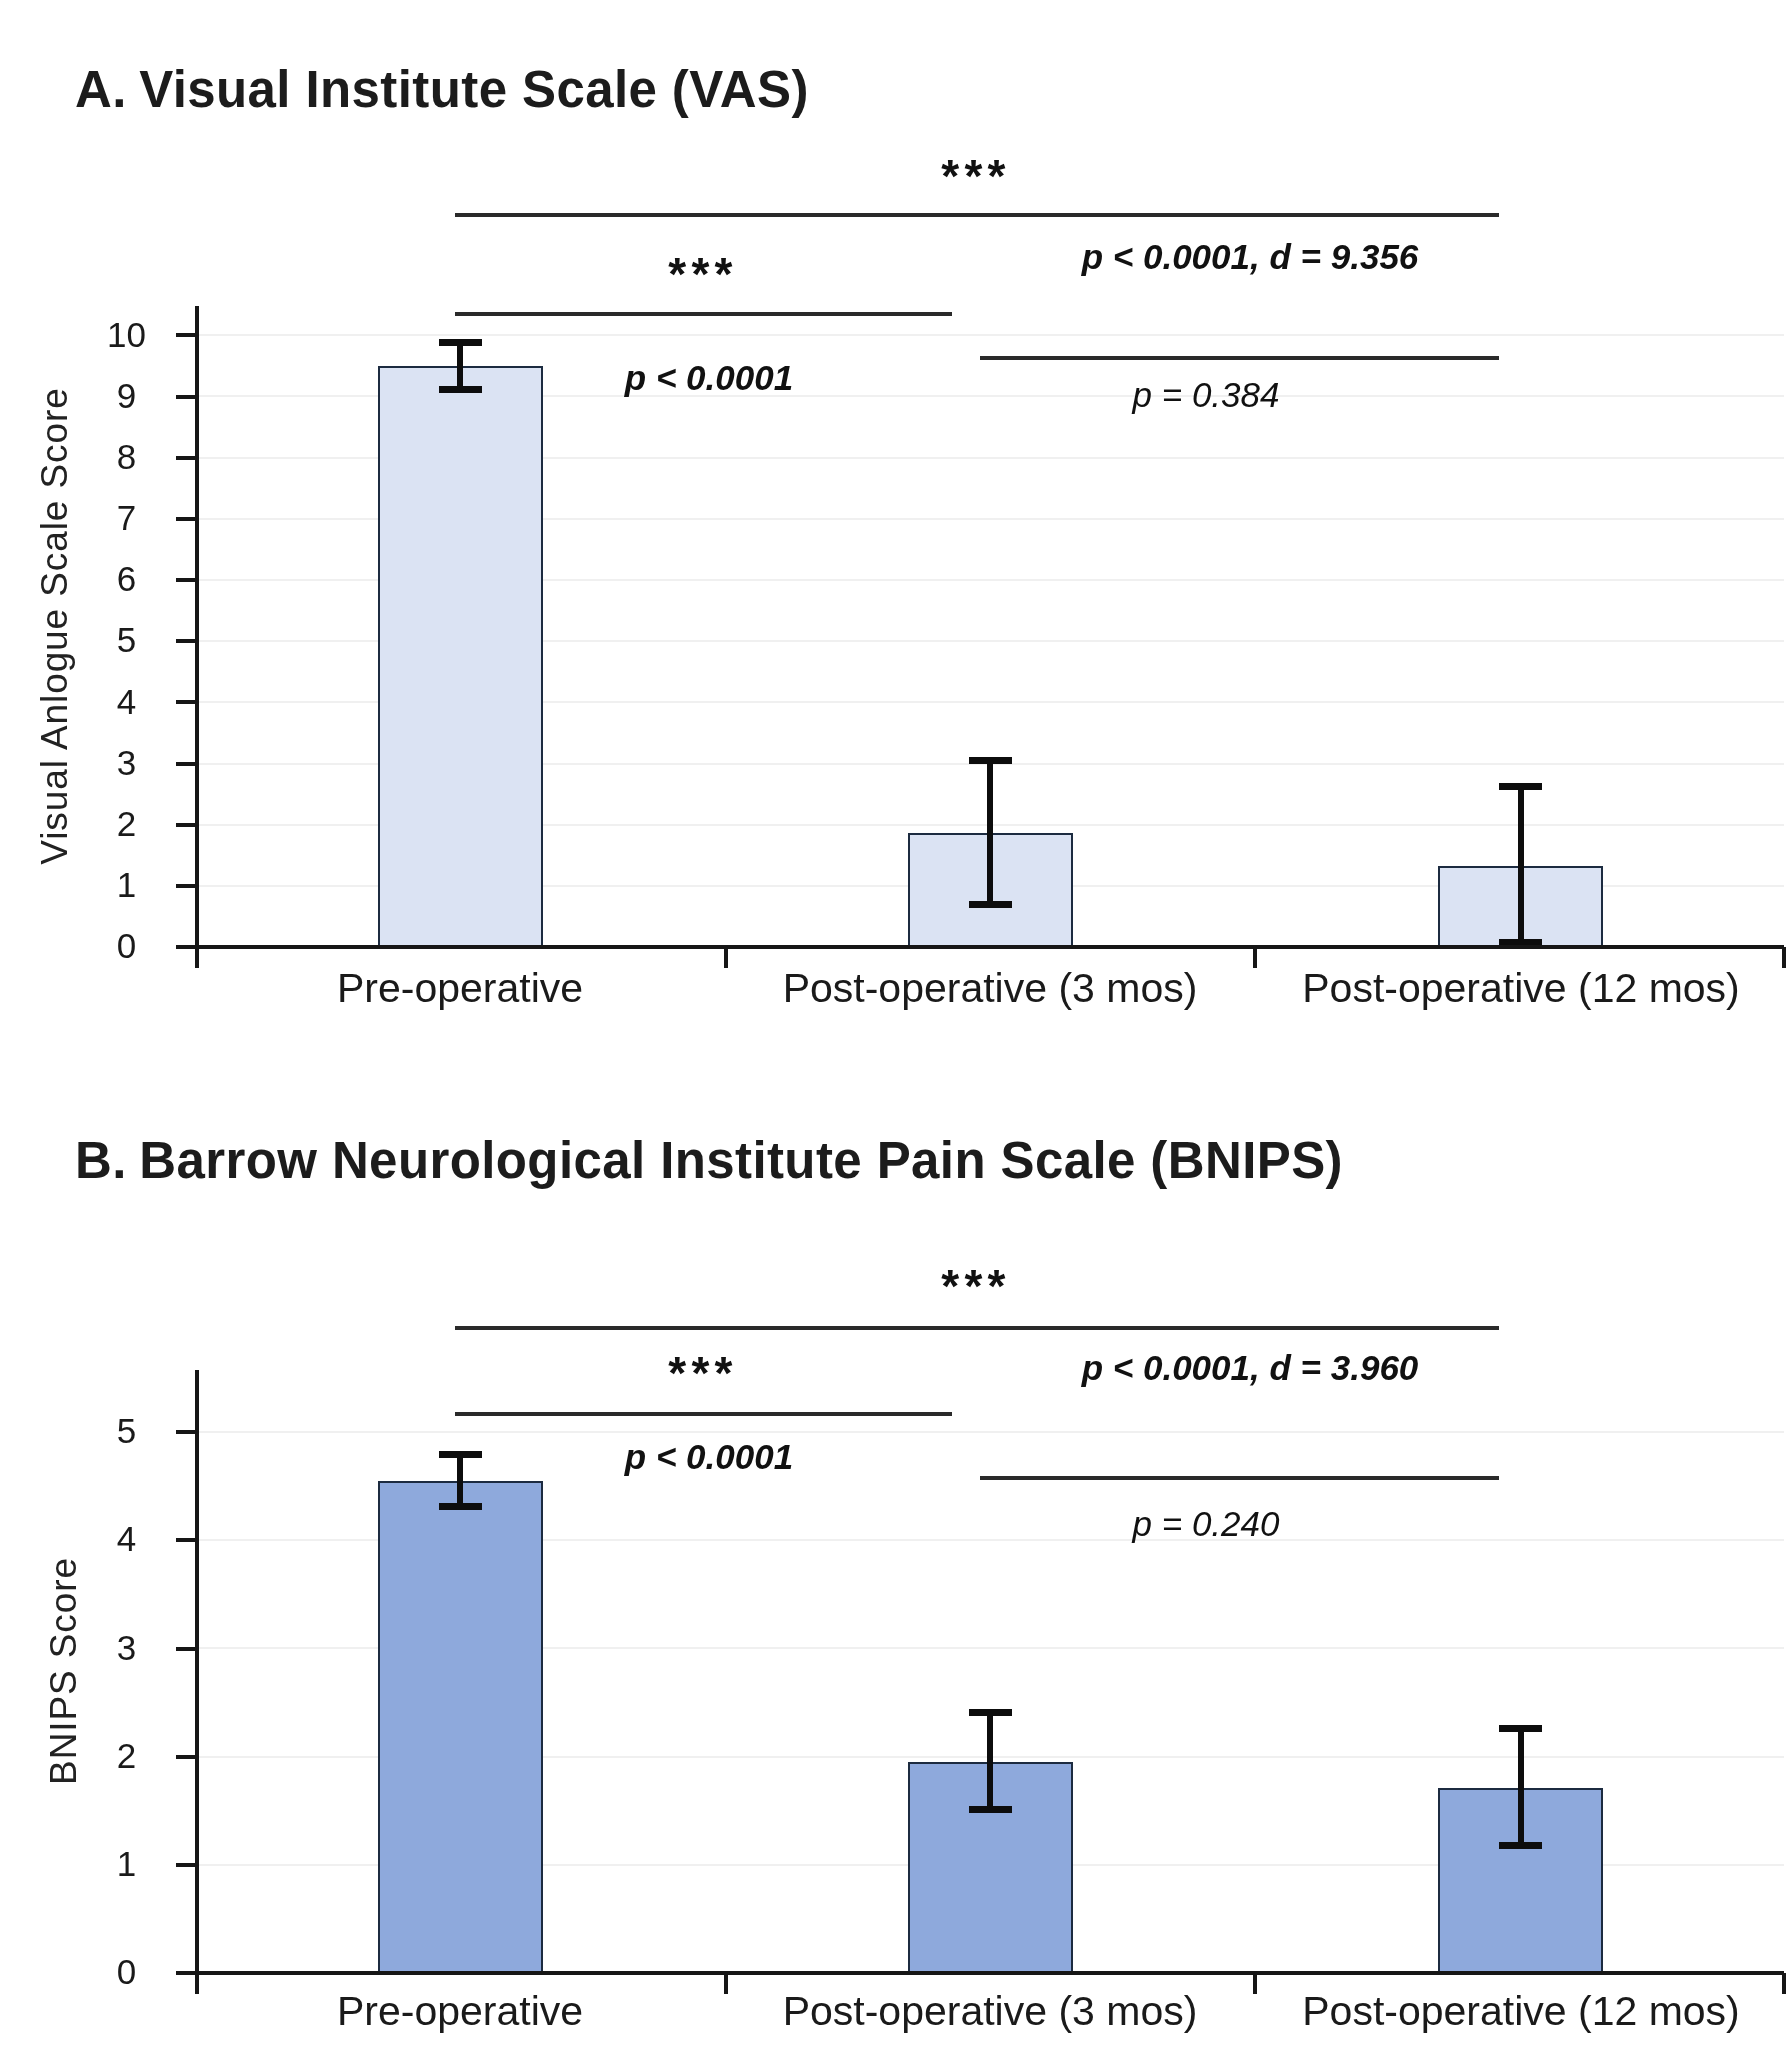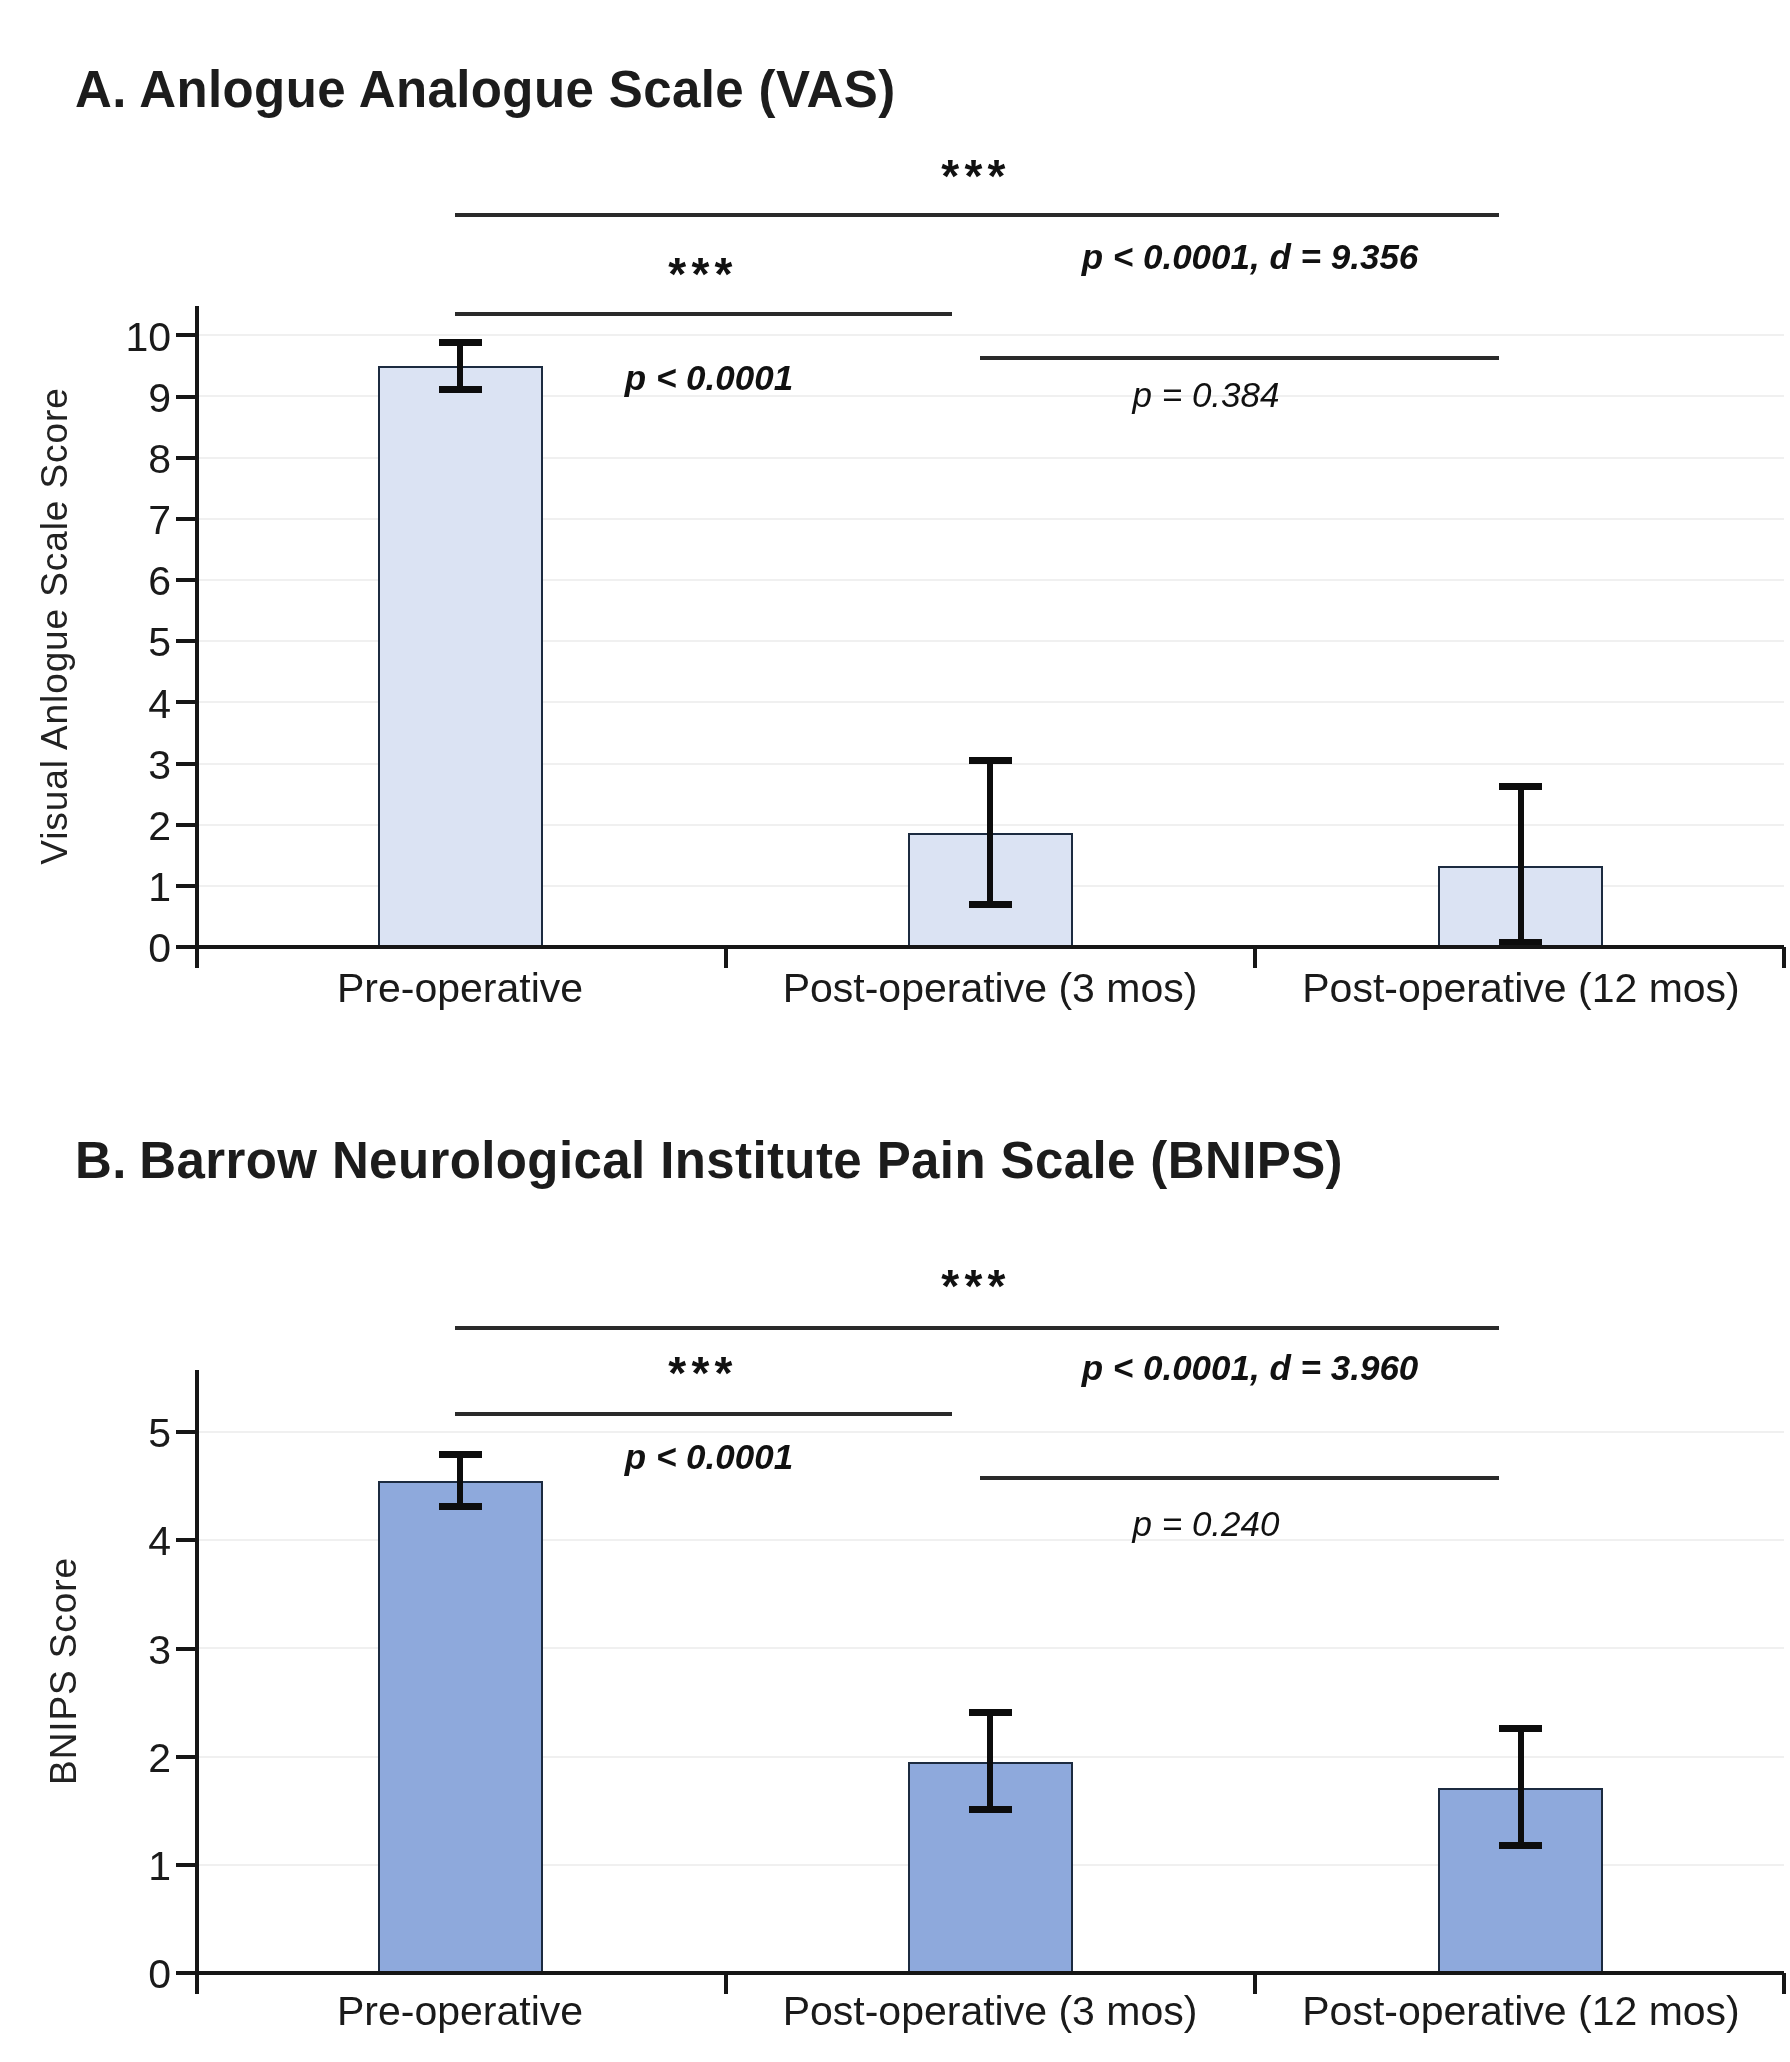--- a/index.html
+++ b/index.html
@@ -13,21 +13,21 @@
   }
   .panel-title .prefix{font-weight:700;margin-right:12.4px;}
   .y-axis-title{
     position:absolute;font-size:37px;color:#222;white-space:nowrap;
     transform:translate(-50%,-50%) rotate(-90deg);letter-spacing:0.9px;
   }
   .gridline{position:absolute;height:1.8px;background:#f0f0f0;}
   .axis-line{position:absolute;background:#161616;}
   .tick{position:absolute;background:#161616;}
   .ytick-label{
-    position:absolute;width:89px;text-align:right;font-size:41px;color:#1a1a1a;line-height:1;
+    position:absolute;width:89px;text-align:center;font-size:35px;color:#1a1a1a;line-height:1;
   }
   .bar{position:absolute;box-sizing:border-box;}
   .err-line{position:absolute;background:#0d0d0d;}
   .xcat-label{
     position:absolute;width:550px;text-align:center;font-size:41px;color:#1a1a1a;
     transform:translateX(-50%);white-space:nowrap;
   }
   .sig-line{position:absolute;height:3.5px;background:#2a2a2a;}
   .sig-stars{
     position:absolute;transform:translateX(-50%);font-size:46px;font-weight:700;
@@ -40,21 +40,21 @@
   .sig-label.bold-italic{font-weight:700;font-style:italic;}
   .sig-label.italic{font-style:italic;}
 </style>
 </head>
 <body>
 
 <div class="page">
 
   <section>
     <h2 class="panel-title" style="left:75px;top:17.7px;">
-      <span class="prefix">A.</span><span>Anlogue Analogue Scale (VAS)</span>
+      <span class="prefix">A.</span><span>Visual Institute Scale (VAS)</span>
     </h2>
     <div class="y-axis-title" style="left:55px;top:626px;">Visual Anlogue Scale Score</div>
     <div class="abs" id="plot-0" style="left:0;top:0;width:1790px;height:2062px;">
         <div class="gridline" style="left: 197px; top: 885px; width: 1587px;"></div>
         <div class="gridline" style="left: 197px; top: 824px; width: 1587px;"></div>
         <div class="gridline" style="left: 197px; top: 763px; width: 1587px;"></div>
         <div class="gridline" style="left: 197px; top: 701px; width: 1587px;"></div>
         <div class="gridline" style="left: 197px; top: 640px; width: 1587px;"></div>
         <div class="gridline" style="left: 197px; top: 579px; width: 1587px;"></div>
         <div class="gridline" style="left: 197px; top: 518px; width: 1587px;"></div>

